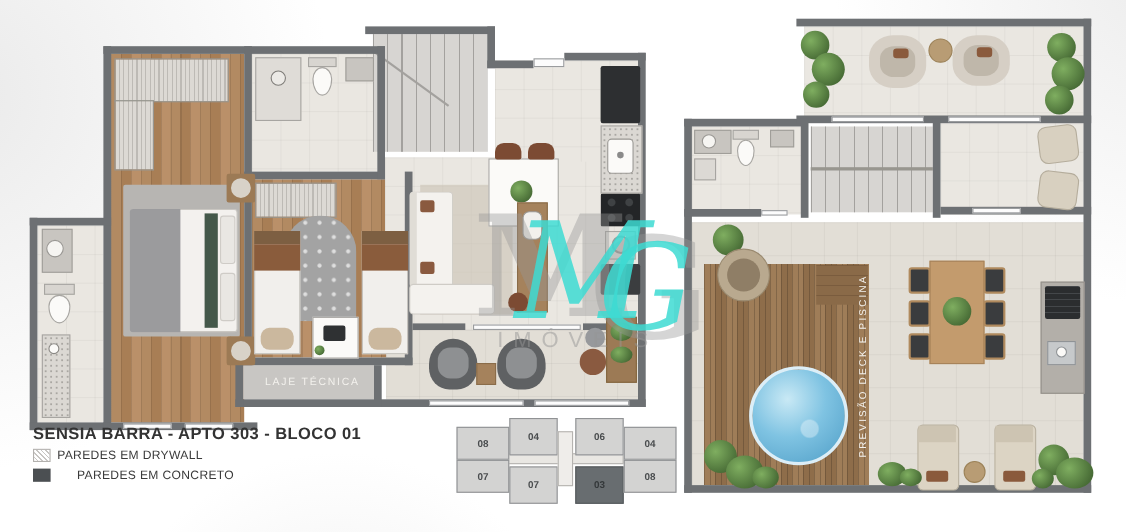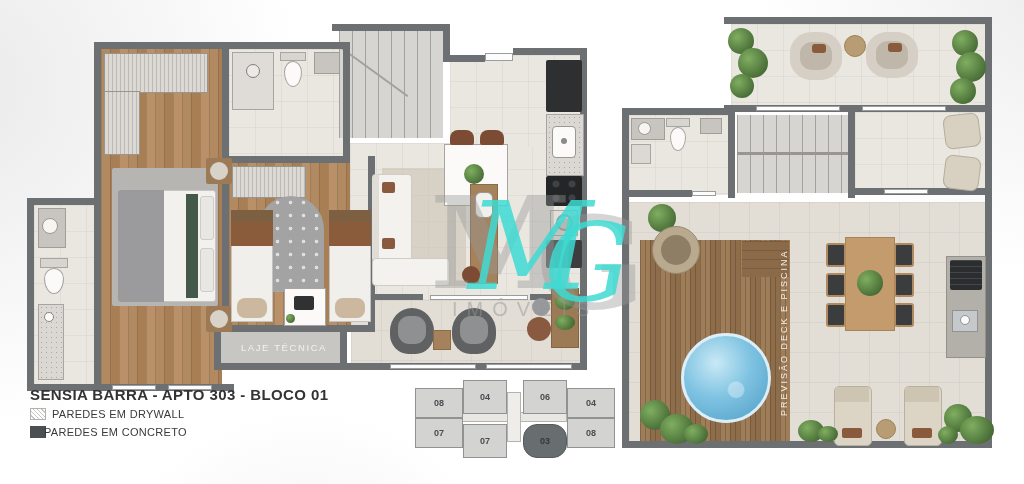--- a/index.html
+++ b/index.html
@@ -39,21 +39,21 @@
   .white-fix{position:absolute;background:#fbfaf8;border:1px solid #a7a5a1;}
   .gray-fix{position:absolute;background:#c8c5c0;border:1px solid #a09e99;}
   .speck{position:absolute;background-color:#dbd8d3;
     background-image:radial-gradient(rgba(120,118,114,.5) .7px, transparent 1px);
     background-size:5px 5px;border:1px solid #a7a5a1;}
   .dark{position:absolute;background:#2d2f31;border-radius:2px;}
   .lbl{position:absolute;color:#f3f1ed;letter-spacing:1.6px;font-size:9.5px;}
   .unit{position:absolute;background:#d3d3d2;border:1px solid #909294;
     display:flex;align-items:center;justify-content:center;
     font-size:9px;font-weight:bold;color:#4a4d4f;}
-  .unit-dark{background:#686d70;border-color:#565a5d;color:#34383a;border-radius:14px;}
+  .unit-dark{background:#686d70;border-color:#565a5d;color:#34383a;}
   .title{position:absolute;color:#333;font-weight:bold;font-size:15px;letter-spacing:.4px;}
   .legend-label{font-size:11px;color:#3a3a3a;letter-spacing:.3px;}
   .wm-gray{position:absolute;font-family:"DejaVu Serif",serif;color:rgba(150,150,150,.40);font-weight:bold;}
   .wm-teal{position:absolute;font-family:"DejaVu Serif",serif;font-style:italic;color:rgba(61,219,210,.85);}
   .vtext{writing-mode:vertical-rl;transform:rotate(180deg);letter-spacing:2px;font-size:9px;color:#f3f1ed;text-align:center;}
   .chairA{position:absolute;background:#5f6163;border-radius:50% 50% 42% 42%;}
   .chairA .seat{position:absolute;left:8px;top:8px;right:8px;bottom:10px;background:#8e9092;border-radius:40%;}
   .lounger{position:absolute;background:#d6cfc5;border-radius:42%;}
   .sunbed{position:absolute;background:#dcd4c4;border-radius:5px;border:1px solid #b9b1a0;}
 </style>
@@ -277,21 +277,21 @@
     <div class="plant" style="left:960px;top:416px;width:34px;height:28px;"></div>
     <div class="plant" style="left:938px;top:426px;width:20px;height:18px;"></div>
   </div>
 
   <div class="title" style="left:30px;top:386px;">SENSIA BARRA -  APTO 303 - BLOCO 01</div>
 
   <div class="abs" style="left:30px;top:408px;width:220px;height:36px;">
     <div class="abs" style="left:0;top:0;width:16px;height:12px;border:1px solid #b3b1ae;background:repeating-linear-gradient(45deg,#ffffff 0 2px,#c7c5c2 2px 3px);"></div>
     <div class="abs legend-label" style="left:22px;top:0;">PAREDES EM DRYWALL</div>
     <div class="abs" style="left:0;top:18px;width:16px;height:12px;background:#4b4f52;"></div>
-    <div class="abs legend-label" style="left:14px;top:18px;">PAREDES EM CONCRETO</div>
+    <div class="abs legend-label" style="left:40px;top:18px;">PAREDES EM CONCRETO</div>
   </div>
 
 
   <div class="abs" style="left:413px;top:374px;width:200px;height:88px;">
     <div class="abs" style="left:48px;top:38px;width:106px;height:10px;background:#e9e7e3;border:1px solid #b5b3b0;"></div>
     <div class="unit" style="left:2px;top:14px;width:46px;height:28px;text-align:right;">
         <span>08</span>
       </div>
     <div class="unit" style="left:2px;top:44px;width:46px;height:28px;">
         <span>07</span>

